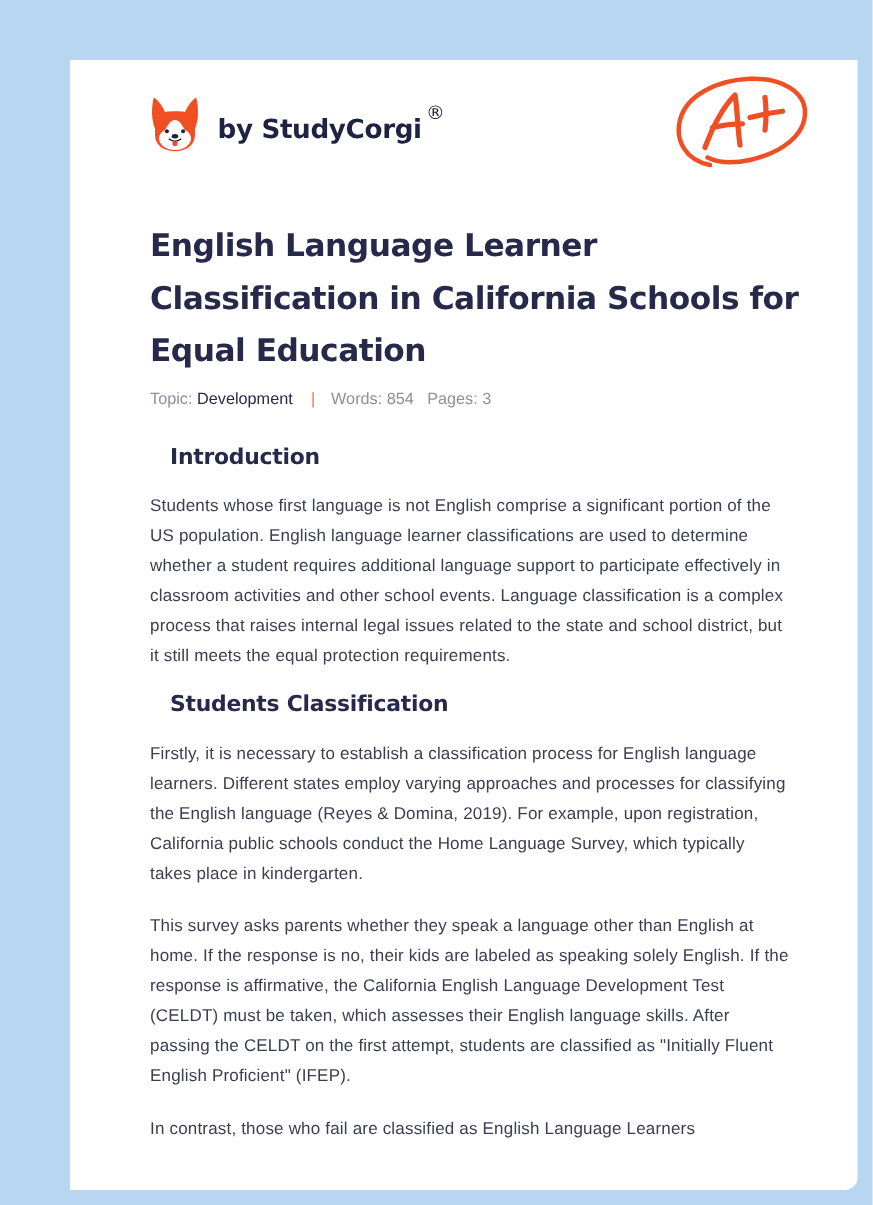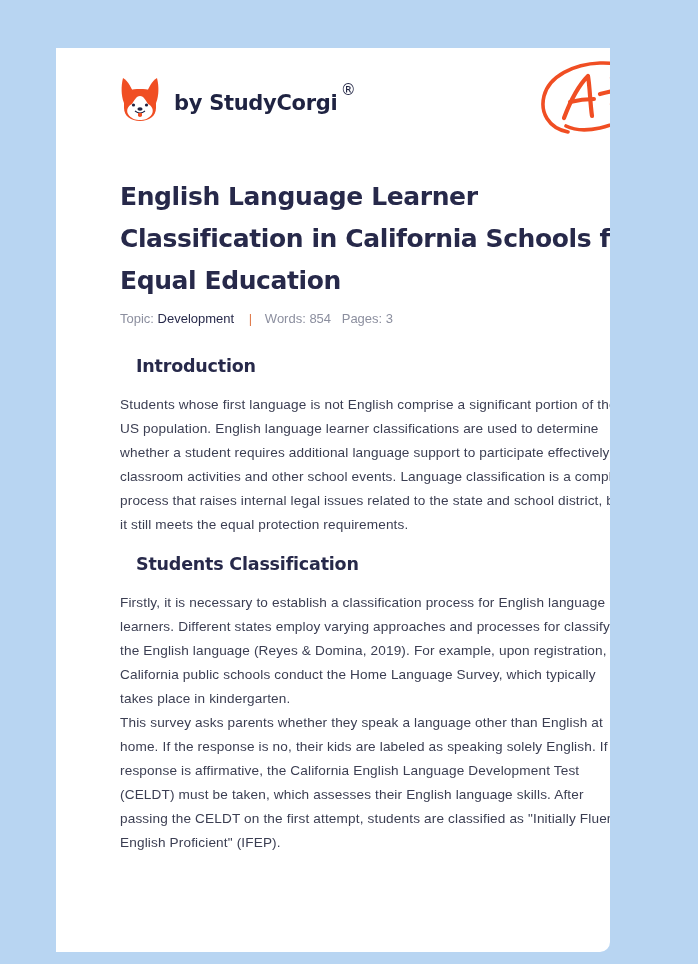--- a/index.html
+++ b/index.html
@@ -8,21 +8,21 @@
       height: 964px;
       background: #b8d5f2;
       overflow: hidden;
       position: relative;
       font-family: "Liberation Sans", sans-serif;
     }
     .card {
       position: absolute;
       left: 56px;
       top: 48px;
-      width: 554px;
+      width: 630px;
       height: 904px;
       background: #ffffff;
       border-bottom-right-radius: 10px;
       overflow: hidden;
       text-decoration: underline;
     }
     .logo {
       position: absolute;
       left: 64px;
       top: 28px;
@@ -98,21 +98,21 @@
       font-family: "Liberation Sans", sans-serif;
       font-size: 13.6px;
       line-height: 24px;
       color: #3b3e52;
       letter-spacing: 0.15px;
     }
     .h-intro { margin-top: 3px; }
     .p-intro { margin-top: 13px; }
     .h-lang { margin-top: 16px; }
     .p-lang1 { margin-top: 13px; }
-    .p-lang2 { }
+    .p-lang2 { margin-top: 18px; }
     .p-lang3 { margin-top: 18px; }
   </style>
 </head>
 <body>
 
 <div class="card">
 
   <div class="logo">
     <svg width="40" height="46" viewBox="0 0 40 46">
 
@@ -161,15 +161,16 @@
     <span class="pages">Pages: 3</span>
   </div>
 
   <div class="content">
     <h2 class="h-intro">Introduction</h2>
     <p class="p-intro">Students whose first language is not English comprise a significant portion of the US population. English language learner classifications are used to determine whether a student requires additional language support to participate effectively in classroom activities and other school events. Language classification is a complex process that raises internal legal issues related to the state and school district, but it still meets the equal protection requirements.</p>
 
     <h2 class="h-lang">Students Classification</h2>
     <p class="p-lang1">Firstly, it is necessary to establish a classification process for English language learners. Different states employ varying approaches and processes for classifying the English language (Reyes &amp; Domina, 2019). For example, upon registration, California public schools conduct the Home Language Survey, which typically takes place in kindergarten.</p>
     <p class="p-lang2">This survey asks parents whether they speak a language other than English at home. If the response is no, their kids are labeled as speaking solely English. If the response is affirmative, the California English Language Development Test (CELDT) must be taken, which assesses their English language skills. After passing the CELDT on the first attempt, students are classified as "Initially Fluent English Proficient" (IFEP).</p>
+    <p class="p-lang3">In contrast, those who fail are classified as English Language Learners</p>
   </div>
 
 </div>
 
 </body></html>

